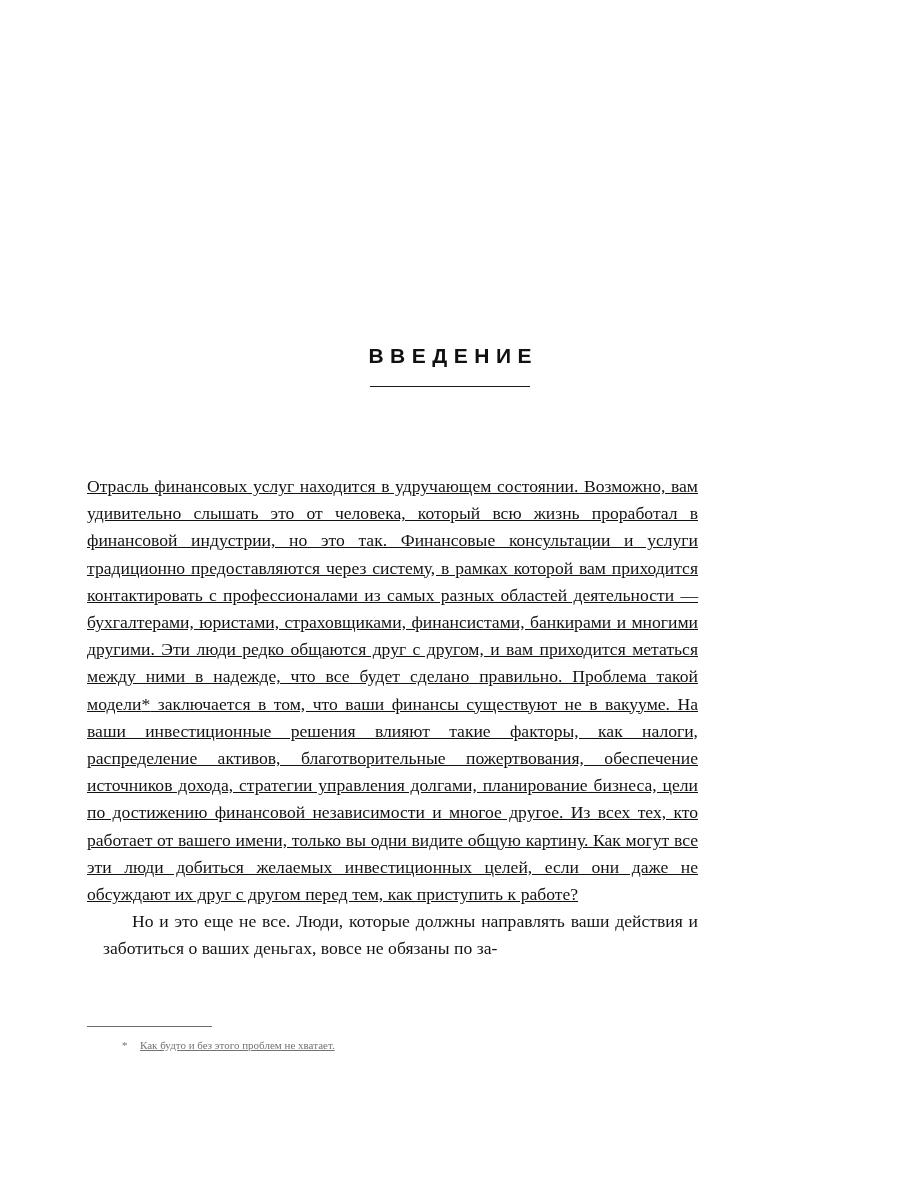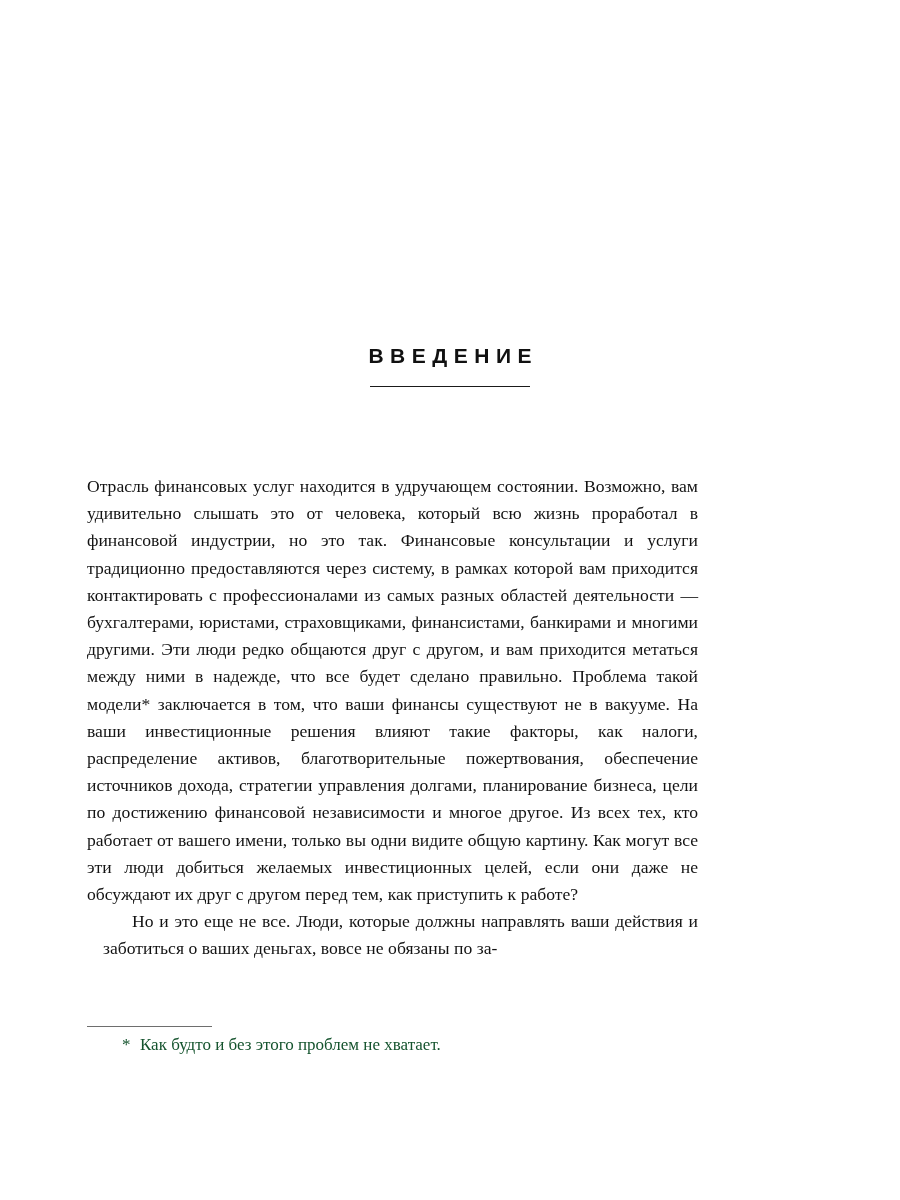--- a/index.html
+++ b/index.html
@@ -68,20 +68,21 @@
     line-height: 27.2px;
     text-align: justify;
     text-justify: inter-word;
     color: #131313;
     hyphens: none;
     word-spacing: 0.1px;
   }
 
   .body-par.first {
     text-indent: 0;
+    text-decoration: underline;
   }
 
   .body-par.indented {
     text-indent: 29px;
     margin-left: 16px;
   }
 
   .fn-ref {
     font-size: 17.6px;
     vertical-align: baseline;
@@ -99,24 +100,25 @@
     width: 125px;
     height: 0;
     margin: 0;
     border: 0;
     border-top: 1.2px solid #6e6e6e;
   }
 
   .footnote-line {
     display: block;
     margin: 10px 0 0 0;
-    font-size: 17px;
+    font-size: 11px;
     line-height: 16px;
-    color: #14532d;
+    color: #737373;
     white-space: nowrap;
+    text-decoration: underline;
   }
 
   .footnote-marker {
     display: inline-block;
     width: 18px;
     margin-left: 35px;
     text-align: left;
   }
 
   .footnote-text {

